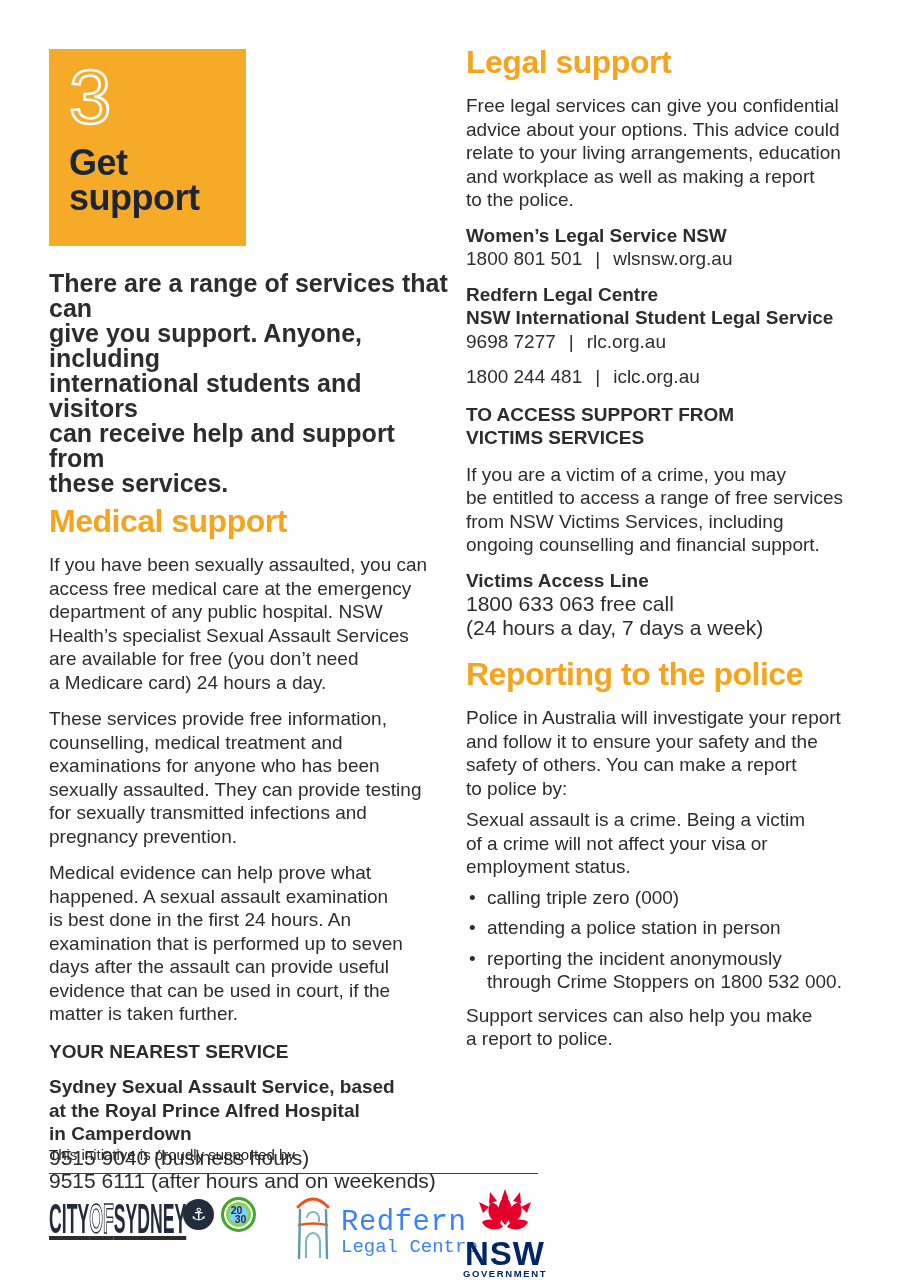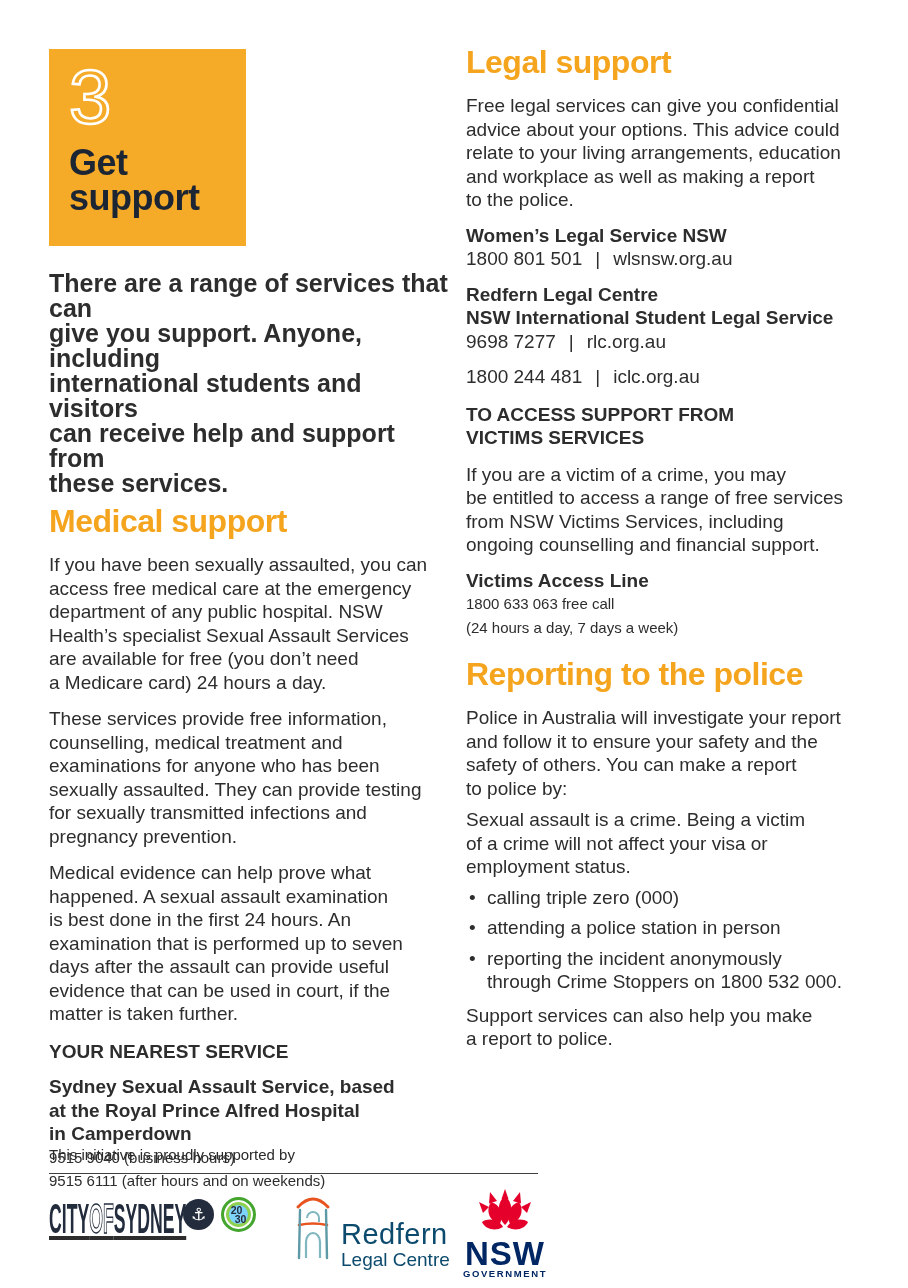--- a/index.html
+++ b/index.html
@@ -39,21 +39,21 @@
   }
   .col-right h1.section:first-child { margin-top:-6px; }
   p.body { font-size:19px; line-height:23.5px; margin-top:13px; }
   .caps-sub {
     font-size:19px; line-height:23.5px; font-weight:bold; margin-top:14px;
   }
   .svc { margin-top:12px; font-size:19px; line-height:23.5px; }
   .svc-name { font-weight:bold; }
   .svc-contact { }
   .pipe { display:inline-block; margin:0 13px; }
-  .plain-lines { font-size:15px; line-height:23.5px; }
+  .plain-lines { font-size:21px; line-height:23.5px; }
 
   ul.bullets { list-style:none; margin-top:6px; }
   ul.bullets li {
     position:relative; padding-left:21px; font-size:19px; line-height:23.5px;
     margin-top:7px;
   }
   ul.bullets li::before {
     content:"\2022"; position:absolute; left:3px; top:0;
   }
 
@@ -85,21 +85,21 @@
     display:flex; align-items:center; justify-content:center;
   }
   .badge2030 .t {
     font-size:10.5px; line-height:9px; font-weight:bold; color:#232C3D;
     text-align:left;
   }
   .badge2030 .t .l2 { display:block; margin-left:4px; }
 
   
   .rlc { position:absolute; left:246px; top:0; display:flex; align-items:flex-start; }
-  .rlc-text { margin-left:10px; margin-top:28px; color:#0c4a6e; }
+  .rlc-text { margin-left:10px; margin-top:16px; color:#3b82f6;font-family:Liberation Mono, monospace; }
   .rlc-line1 { font-size:29px; line-height:29px; letter-spacing:0.5px; }
   .rlc-line2 { font-size:19px; line-height:21px; }
 
   
   .nsw { position:absolute; left:413px; top:-4px; width:86px; text-align:center; }
   .nsw-word { font-size:33px; line-height:28px; font-weight:bold; color:#002664; letter-spacing:1px; }
   .nsw-gov { font-size:9.5px; line-height:11px; font-weight:bold; color:#002664; letter-spacing:1.6px; }
 </style>
 </head>
 <body>

